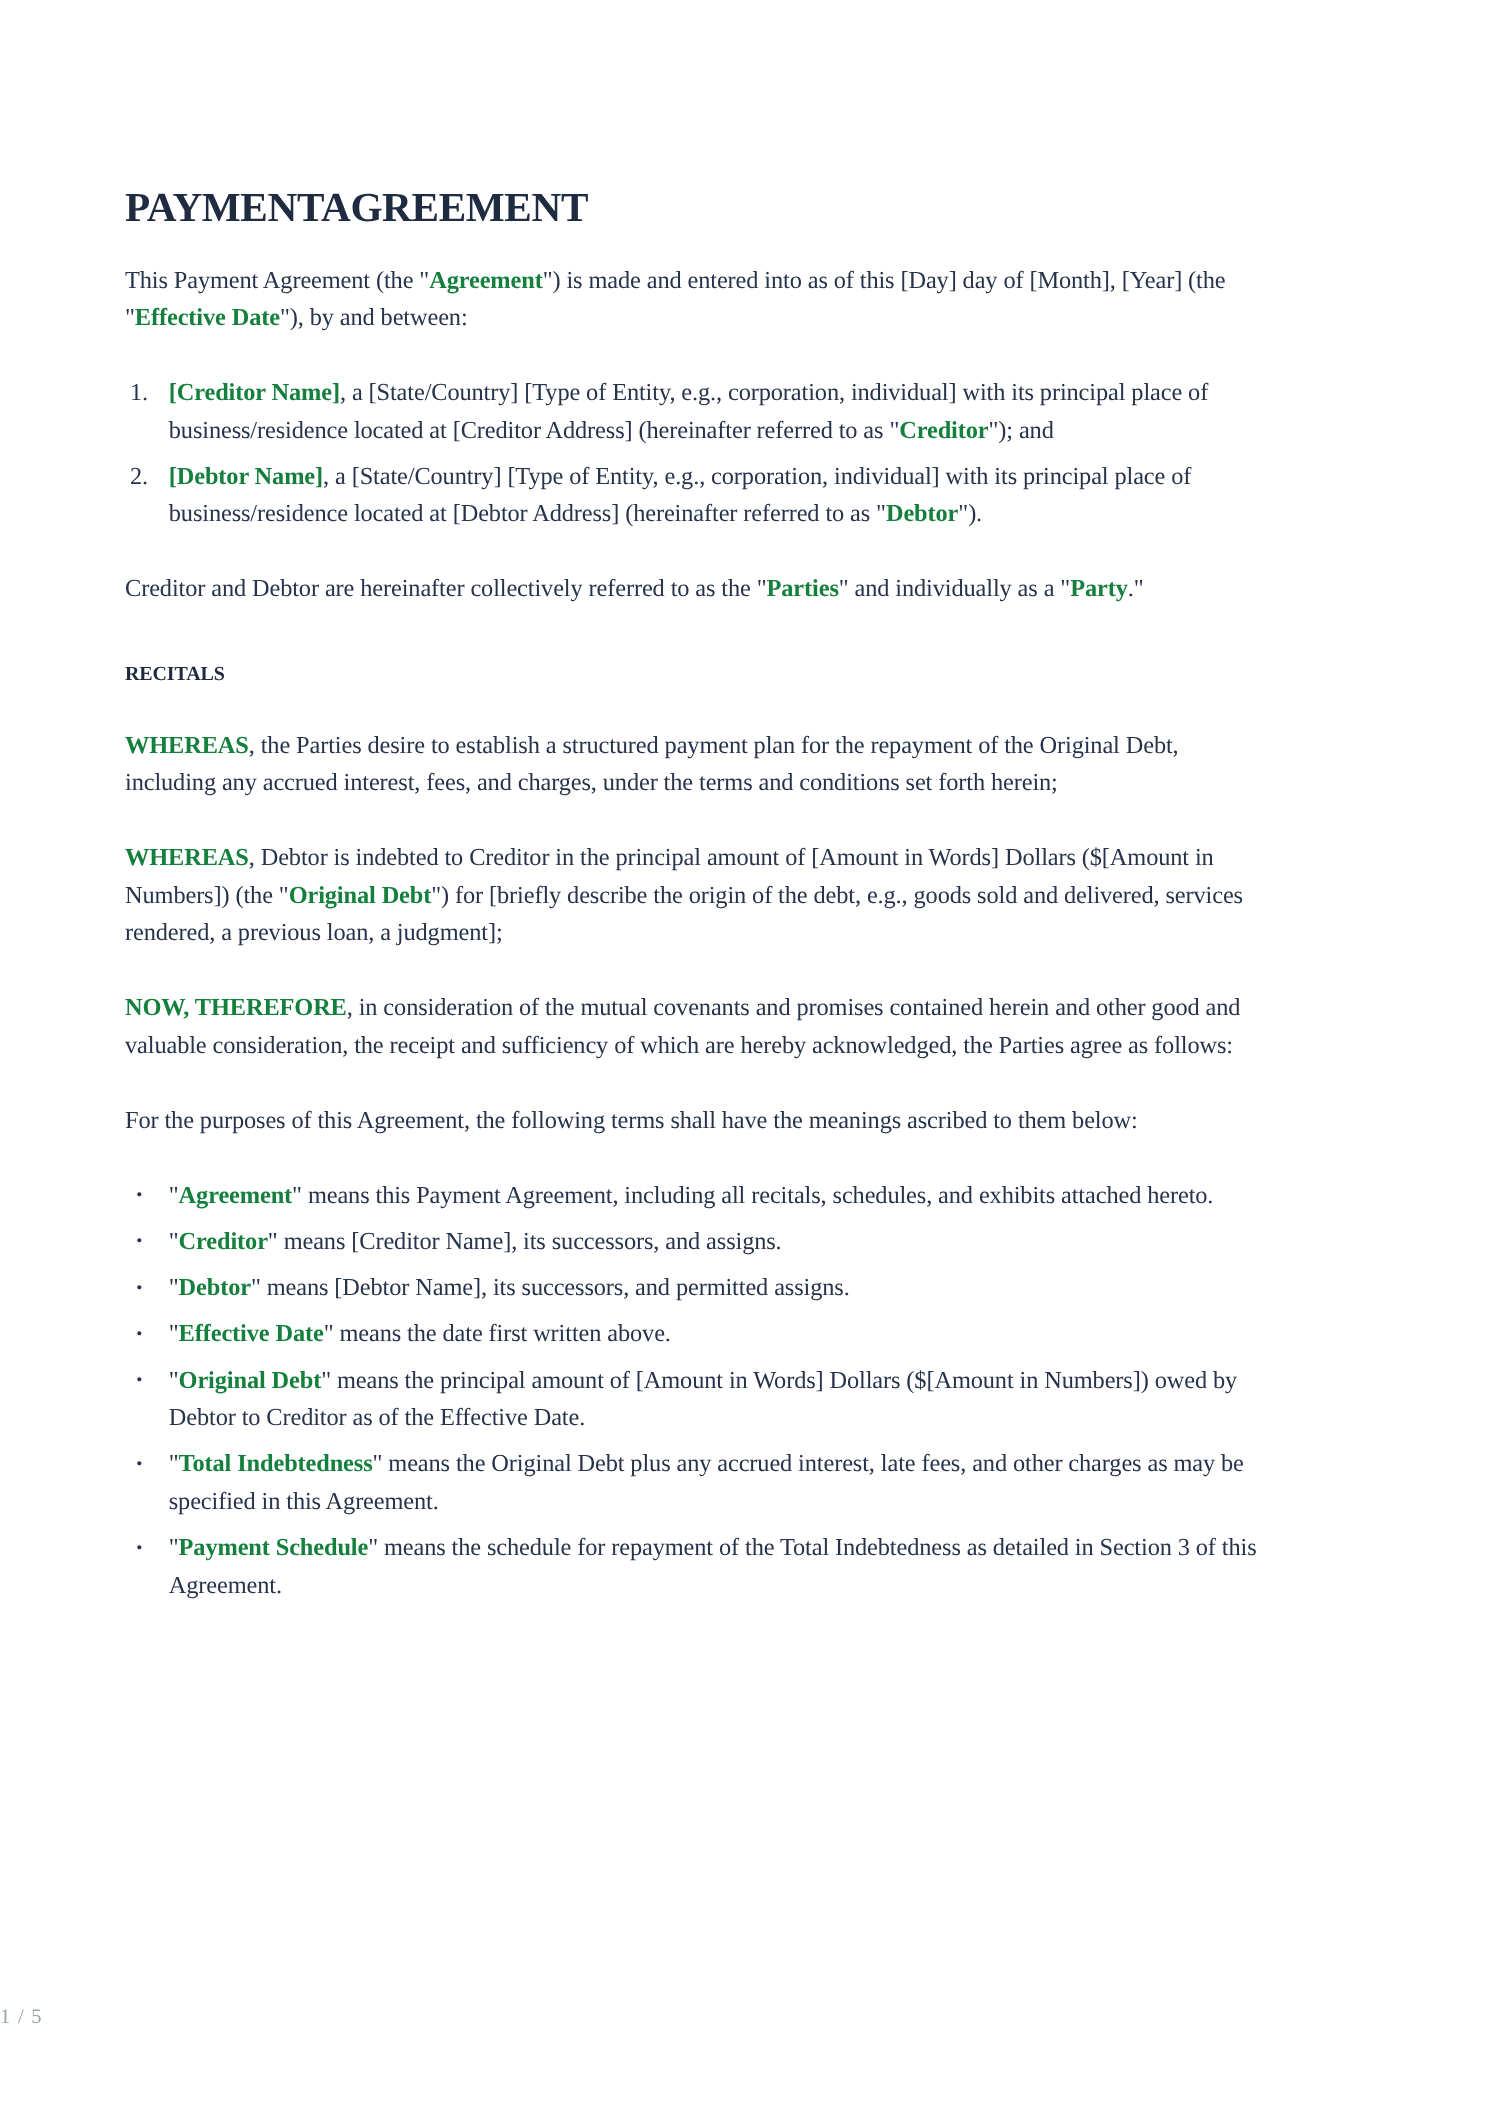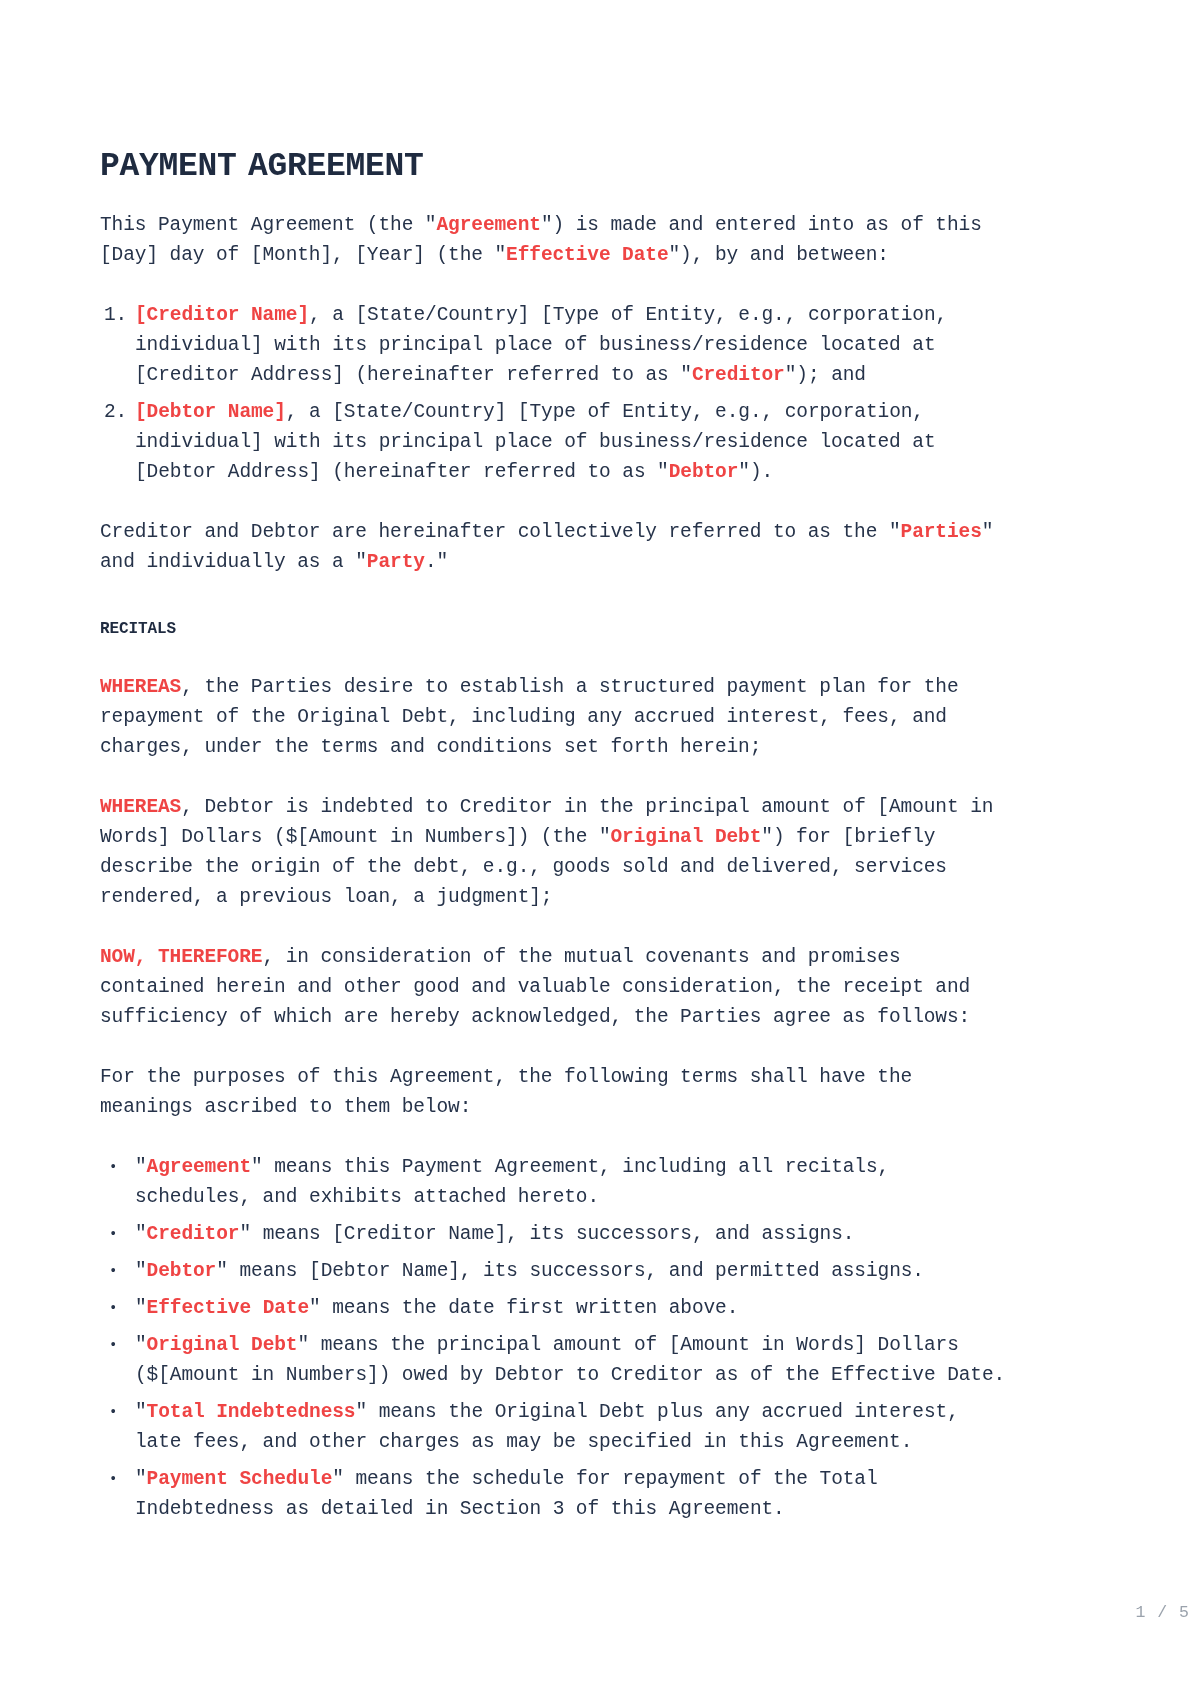--- a/index.html
+++ b/index.html
@@ -1,21 +1,21 @@
 <!DOCTYPE html>
 <html><head>
 <meta charset="utf-8">
 <style>
   html, body { margin:0; padding:0; background:#ffffff; }
   .sheet {
     position:relative;
     width:1190px;
     height:1683px;
     background:#ffffff;
-    font-family:Liberation Mono, monospace;
+    font-family:Liberation Serif, serif;
     color:#26334a;
     overflow:hidden;
   }
   .content {
     padding:148px 100px 0 100px;
     width:915px;
     box-sizing:content-box;
     font-size:19.5px;
     line-height:30px;
     letter-spacing:-0.1px;
@@ -30,21 +30,21 @@
     word-spacing:-8px;
   }
   h2 {
     font-size:16px;
     line-height:29px;
     margin:38px 0 28px 0;
     color:#1f2b40;
     font-weight:700;
   }
   p { margin:0 0 30px 0; }
-  b { font-weight:700; color:#ef4444; }
+  b { font-weight:700; color:#15803d; }
   ol.parties, ul.defs {
     list-style:none;
     margin:0 0 30px 0;
     padding:0;
   }
   ol.parties li, ul.defs li {
     display:flex;
     align-items:flex-start;
     margin:0 0 7px 0;
   }
@@ -62,21 +62,21 @@
     font-size:14px;
     line-height:30px;
   }
   .li-text { flex:1 1 auto; }
   ul.defs { margin-bottom:0; }
   .footer {
     position:absolute;
     top:1603px;
     left:0;
     width:100%;
-    text-align:right;
+    text-align:left;
     color:#9aa2ac;
     font-size:16.5px;
     line-height:20px;
     letter-spacing:1px;
   }
 </style>
 </head>
 <body>
 
 <div class="sheet">

